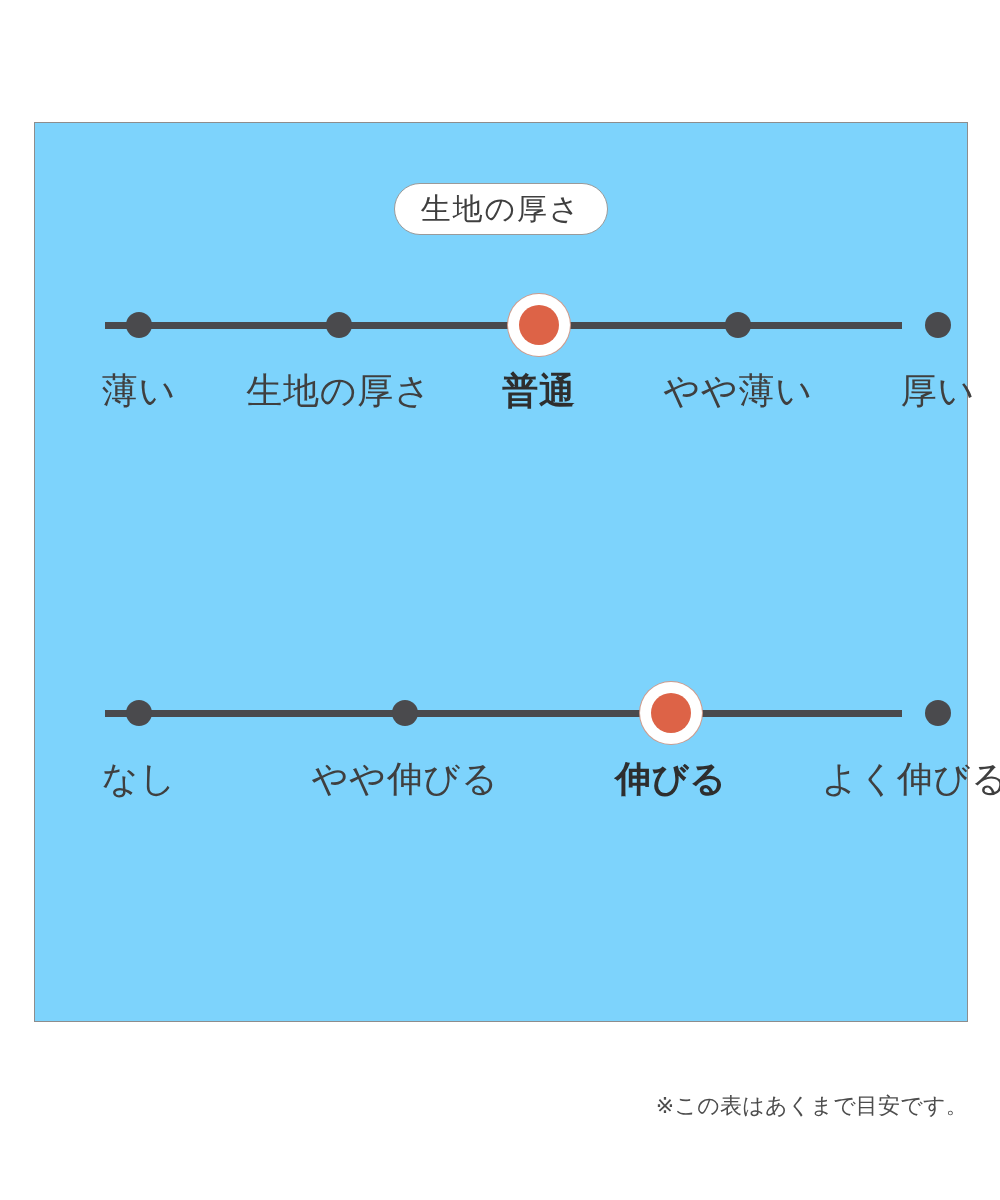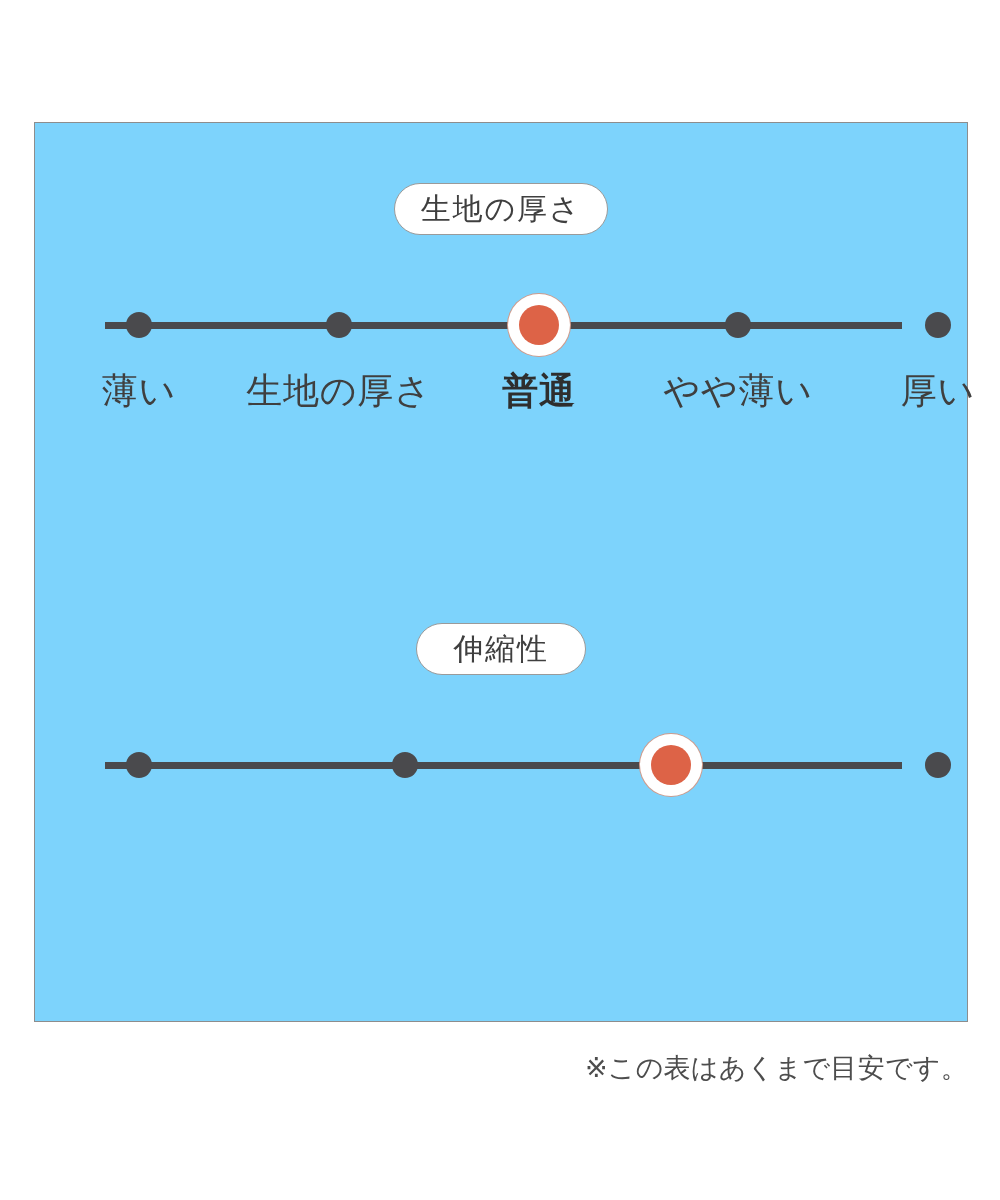--- a/index.html
+++ b/index.html
@@ -116,22 +116,22 @@
   .label.active {
     font-weight: bold;
     color: #2e2e2e;
     text-align: right;
   }
 
   
   #footnote {
     position: absolute;
     right: 32px;
-    top: 1050px;
-    font-size: 27px;
+    top: 1091px;
+    font-size: 22px;
     color: #4d4d4d;
     letter-spacing: 0.01em;
     white-space: nowrap;
   }
 </style>
 </head>
 <body>
 
 <div id="spec-frame">
 
@@ -154,29 +154,32 @@
       <div class="label" style="left:104px">薄い</div>
       <div class="label" style="left:304px">生地の厚さ</div>
       <div class="label active" style="left:504px">普通</div>
       <div class="label" style="left:703px">やや薄い</div>
       <div class="label" style="left:903px">厚い</div>
     </div>
   </section>
 
   <section class="scale-section" id="section-stretch">
 
-    <div class="pill-wrap">
-      <div class="pill">伸縮性</div>
-    </div>
 
     <div class="scale">
       <div class="track"></div>
       <div class="dot" style="left:104px"></div>
       <div class="dot" style="left:370px"></div>
       <div class="dot active" style="left:636px"></div>
       <div class="dot" style="left:903px"></div>
     </div>
 
+    <div class="labels">
+      <div class="label" style="left:104px">なし</div>
+      <div class="label" style="left:370px">やや伸びる</div>
+      <div class="label active" style="left:636px">伸びる</div>
+      <div class="label" style="left:880px">よく伸びる</div>
+    </div>
   </section>
 
 </div>
 
 <div id="footnote">※この表はあくまで目安です。</div>
 
 </body></html>

